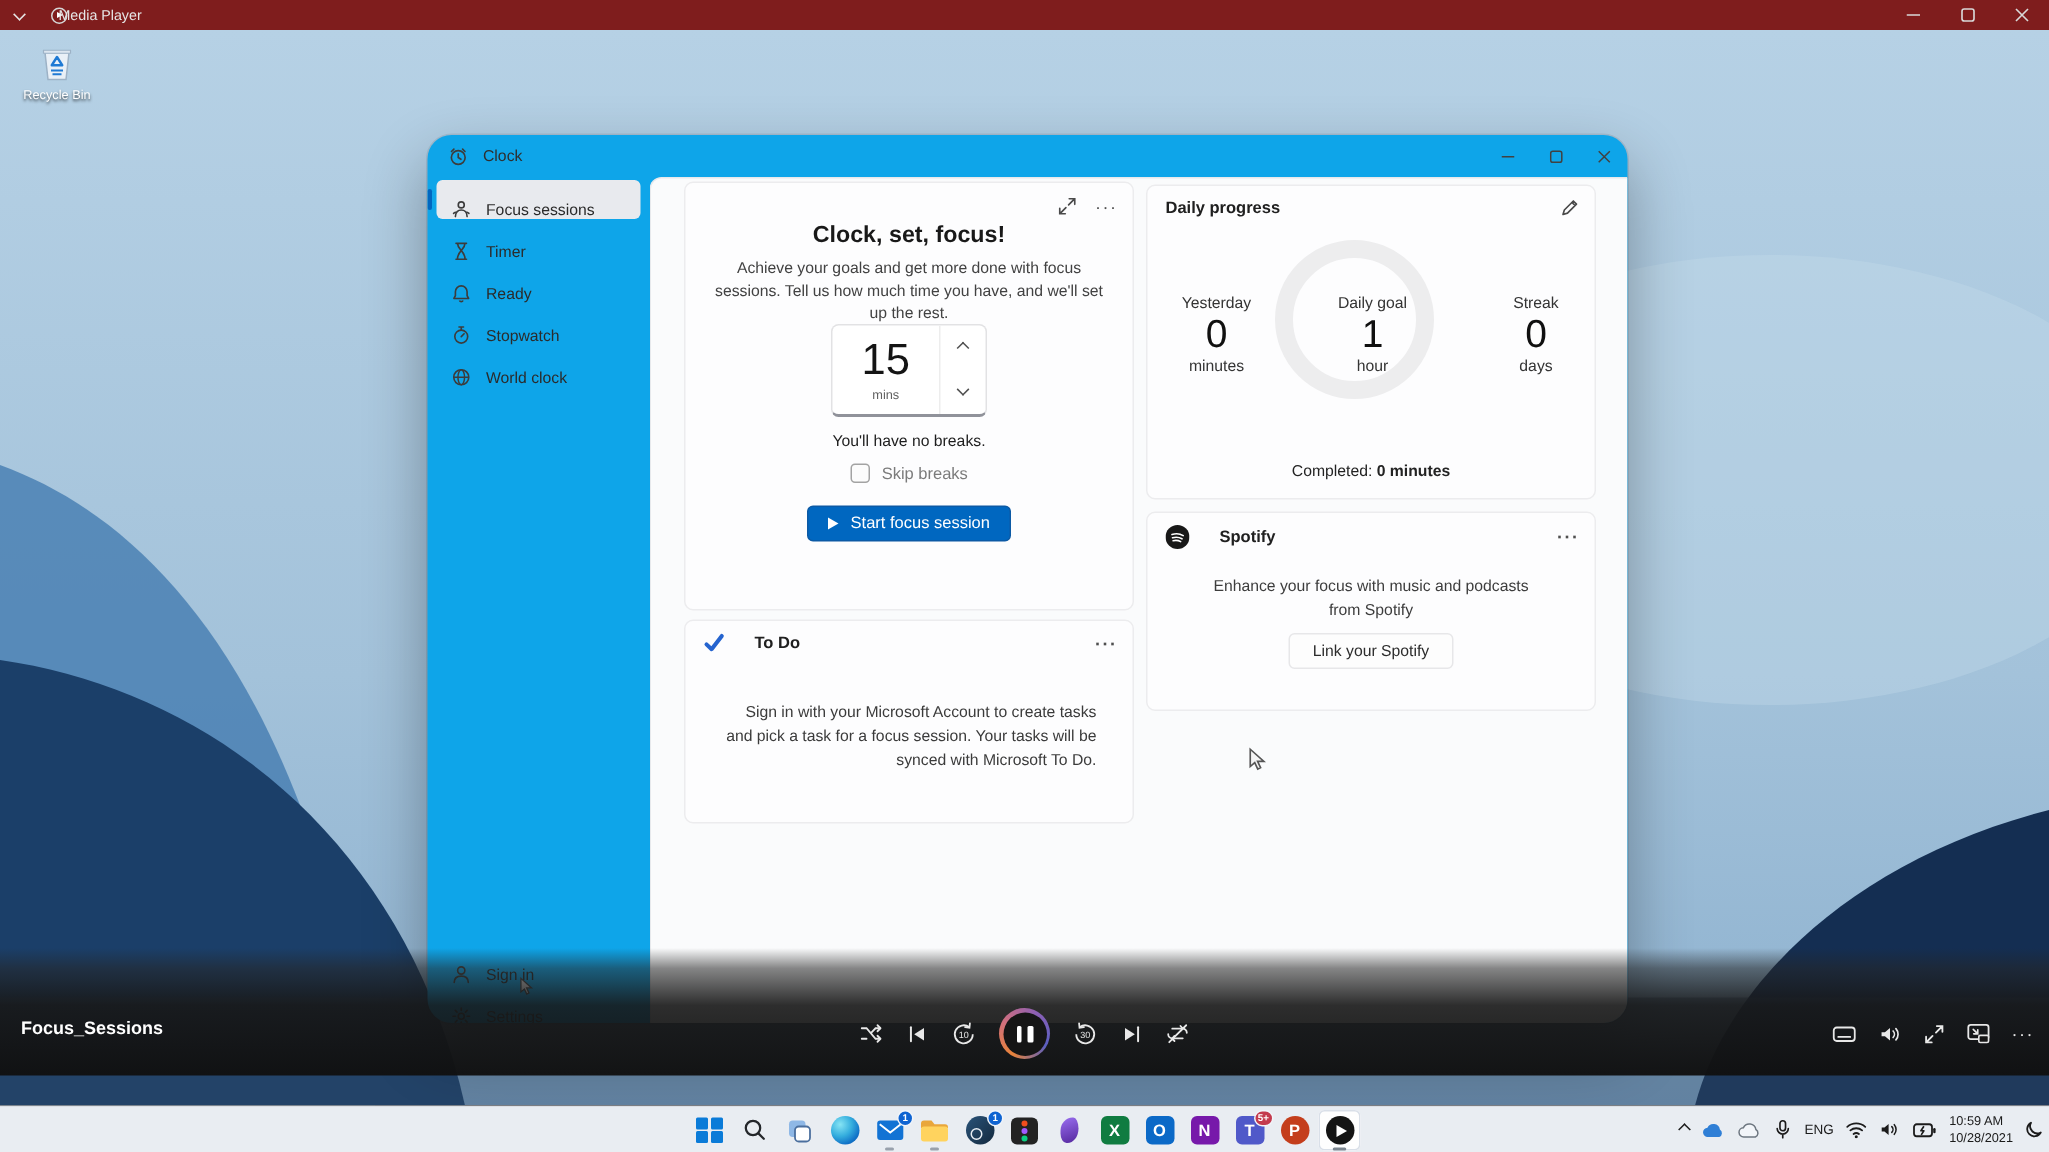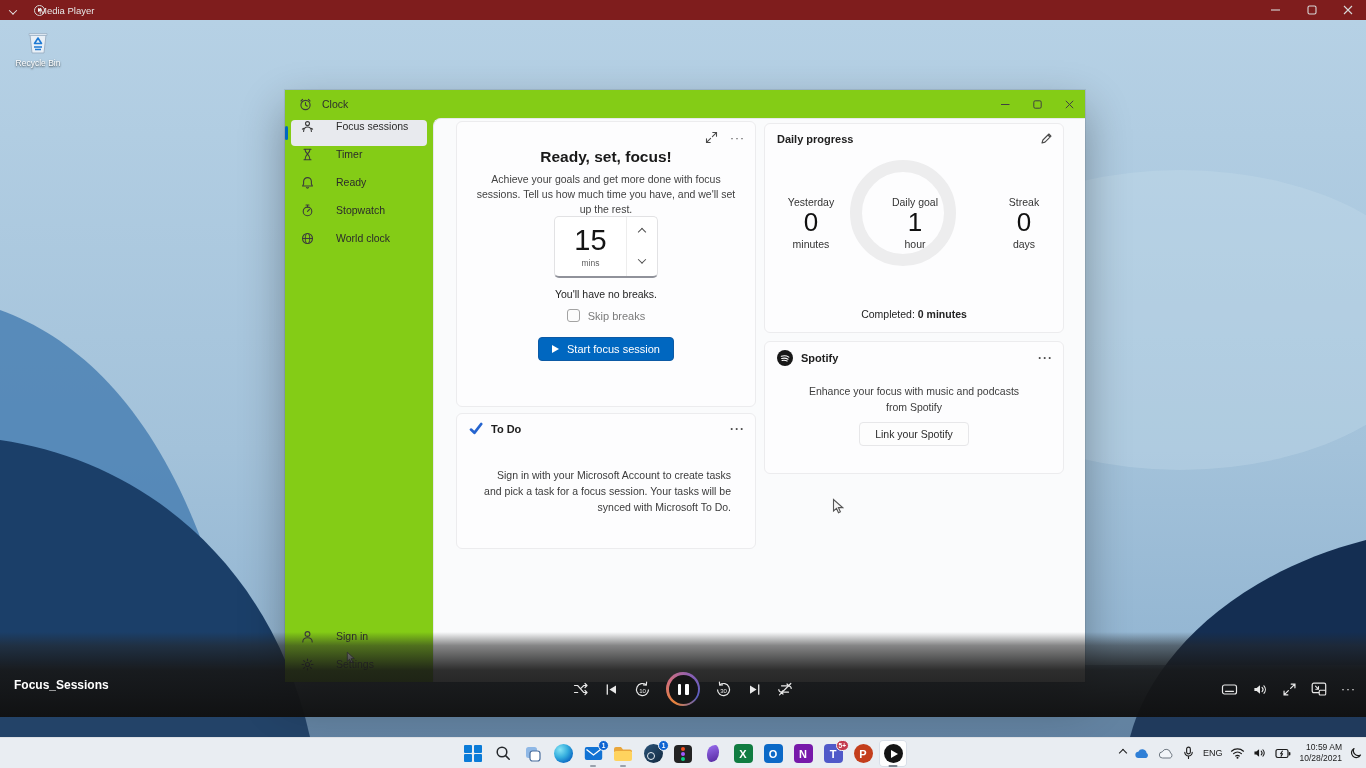--- a/index.html
+++ b/index.html
@@ -20,37 +20,37 @@
   .win-btn{width:36px;height:100%;display:flex;align-items:center;justify-content:center;color:#d9d9d9}
 
   
   .video{position:absolute;top:20px;left:0;width:1366px;height:717px;overflow:hidden}
   .wallpaper{position:absolute;inset:0}
 
   .recycle{position:absolute;left:6px;top:8px;width:64px;text-align:center;color:#fff;font-size:8.5px;text-shadow:0 1px 2px rgba(0,0,0,.75)}
   .recycle .rb-ic{display:flex;justify-content:center;margin-bottom:2px}
 
   
-  .app{position:absolute;left:285px;top:70px;width:800px;height:592px;background:#84cc16;border-radius:0;box-shadow:0 18px 42px rgba(0,0,0,.32),0 0 0 1px rgba(0,0,0,.08);z-index:2;overflow:hidden}
+  .app{position:absolute;left:285px;top:70px;width:800px;height:592px;background:#0ea5e9;border-radius:16px;box-shadow:0 18px 42px rgba(0,0,0,.32),0 0 0 1px rgba(0,0,0,.08);z-index:2;overflow:hidden}
   .app-titlebar{height:28px;display:flex;align-items:center;gap:10px;padding-left:14px;font-size:10.5px;color:#2e2e2e}
   .app-controls{margin-left:auto;display:flex;height:100%}
   .app-cbtn{width:32px;height:100%;display:flex;align-items:center;justify-content:center;color:#414141}
 
   .sidebar{position:absolute;top:28px;left:0;bottom:0;width:148px}
-  .side-item{position:relative;height:26px;margin:2px 6px;border-radius:4px;display:flex;align-items:flex-start;gap:22px;padding-left:10px;font-size:10.5px;color:#2b2b2b}
+  .side-item{position:relative;height:26px;margin:2px 6px;border-radius:4px;display:flex;align-items:flex-end;gap:10px;padding-left:10px;font-size:10.5px;color:#2b2b2b}
   .side-item.sel{background:#e8eaee}
   .accent{position:absolute;left:-6px;top:6px;width:3px;height:14px;border-radius:2px;background:#0067c0;display:none}
   .sel .accent{display:block}
   .side-item.foot1{position:absolute;left:0;right:0;top:512px;margin:0 6px}
   .side-item.foot2{position:absolute;left:0;right:0;top:540px;margin:0 6px;color:#3a3a3a}
   .sicon{color:#3c3c3c;flex:0 0 auto}
 
   .content{position:absolute;top:28px;left:148px;right:0;bottom:0;background:#fafbfc;border-top-left-radius:8px;border-top:1px solid #e7e9ec;border-left:1px solid #e7e9ec}
   .card{position:absolute;background:#fdfdfe;border:1px solid #ececee;border-radius:6px}
-  .card-head{position:absolute;top:8px;left:12px;right:10px;display:flex;align-items:center;gap:8px;font-size:11px;font-weight:600;color:#202020}
+  .card-head{position:absolute;top:8px;left:12px;right:10px;display:flex;align-items:center;gap:20px;font-size:11px;font-weight:600;color:#202020}
   .more{margin-left:auto;color:#4f4f4f;font-size:12px;letter-spacing:1px;line-height:8px}
 
   .focus-card{left:22px;top:2px;width:300px;height:286px}
   .fc-head{position:absolute;top:9px;right:10px;display:flex;align-items:center;gap:12px;color:#4a4a4a}
   .fc-title{position:absolute;top:26px;width:100%;text-align:center;font-size:15.5px;font-weight:600;color:#191919}
   .fc-desc{position:absolute;top:50px;left:16px;right:16px;text-align:center;font-size:10.5px;line-height:1.45;color:#424242}
   .fc-timer{position:absolute;top:94px;left:0;right:0;display:flex;justify-content:center}
   .spin{display:flex;width:104px;height:62px;background:#fff;border:1px solid #e2e2e4;border-bottom:2px solid #90929a;border-radius:5px;overflow:hidden}
   .spin-num{width:71px;display:flex;flex-direction:column;align-items:center;justify-content:center}
   .num{font-size:29px;color:#141414;line-height:1}
@@ -115,21 +115,21 @@
   .ic-steam::after{content:"";position:absolute;left:3px;bottom:3px;width:6px;height:6px;border-radius:50%;border:1.6px solid #e8eef4}
   .ic-figma{width:18px;height:18px;border-radius:4px;background:#232323;display:flex;align-items:center;justify-content:center}
   .figcol{display:flex;flex-direction:column;gap:1px}
   .figcol span{width:4px;height:4px;border-radius:2px}
   .ic-purple{width:12px;height:17px;background:linear-gradient(160deg,#9a6ff0,#54279d);border-radius:70% 30% 65% 35%/55% 45% 60% 40%}
   .office{width:19px;height:19px;border-radius:4px;color:#fff;font-size:11px;font-weight:700;display:flex;align-items:center;justify-content:center}
   .xl{background:#107c41}.ol{background:#0b69c7}.on{background:#7719aa}.tm{background:#5059c9}.pp{background:#c43e1c;border-radius:50%}
   .ic-mp{width:19px;height:19px;border-radius:50%;background:#141414;display:flex;align-items:center;justify-content:center}
   .ic-mp::after{content:"";border-left:7px solid #fff;border-top:4.5px solid transparent;border-bottom:4.5px solid transparent;margin-left:2px}
   .tray{position:absolute;right:4px;top:0;height:100%;display:flex;align-items:center;gap:8px;font-size:9px;color:#1b1b1b}
-  .tray-clock{text-align:right;font-size:8.5px;line-height:1.3}
+  .tray-clock{text-align:left;font-size:8.5px;line-height:1.3}
 
   
   .cursor-main{position:absolute;left:832px;top:498px;z-index:20}
   .cursor-video{position:absolute;left:346px;top:631px;z-index:3}
 </style>
 </head>
 <body>
 
 <div class="titlebar">
   <div class="tb-left">
@@ -268,21 +268,21 @@
 
       <div class="card focus-card">
         <div class="fc-head">
           <span>
               <svg width="13" height="13" viewBox="0 0 13 13">
                 <path d="M7.8 1.5h3.7v3.7M11.2 1.8L7.4 5.6M5.2 11.5H1.5V7.8M1.8 11.2l3.8-3.8" fill="none" stroke="#4a4a4a" stroke-width="1.1" stroke-linecap="round"></path>
               </svg>
             </span>
           <span class="more">···</span>
         </div>
-        <div class="fc-title">Ready, set, focus!</div>
+        <div class="fc-title">Clock, set, focus!</div>
         <div class="fc-desc">Achieve your goals and get more done with focus sessions. Tell us how much time you have, and we'll set up the rest.</div>
         <div class="fc-timer">
           <div class="spin">
             <div class="spin-num">
               <span class="num">15</span>
               <span class="unit">mins</span>
             </div>
             <div class="spin-btns">
               <span class="spin-btn">
                   <span class="chev up"></span>

